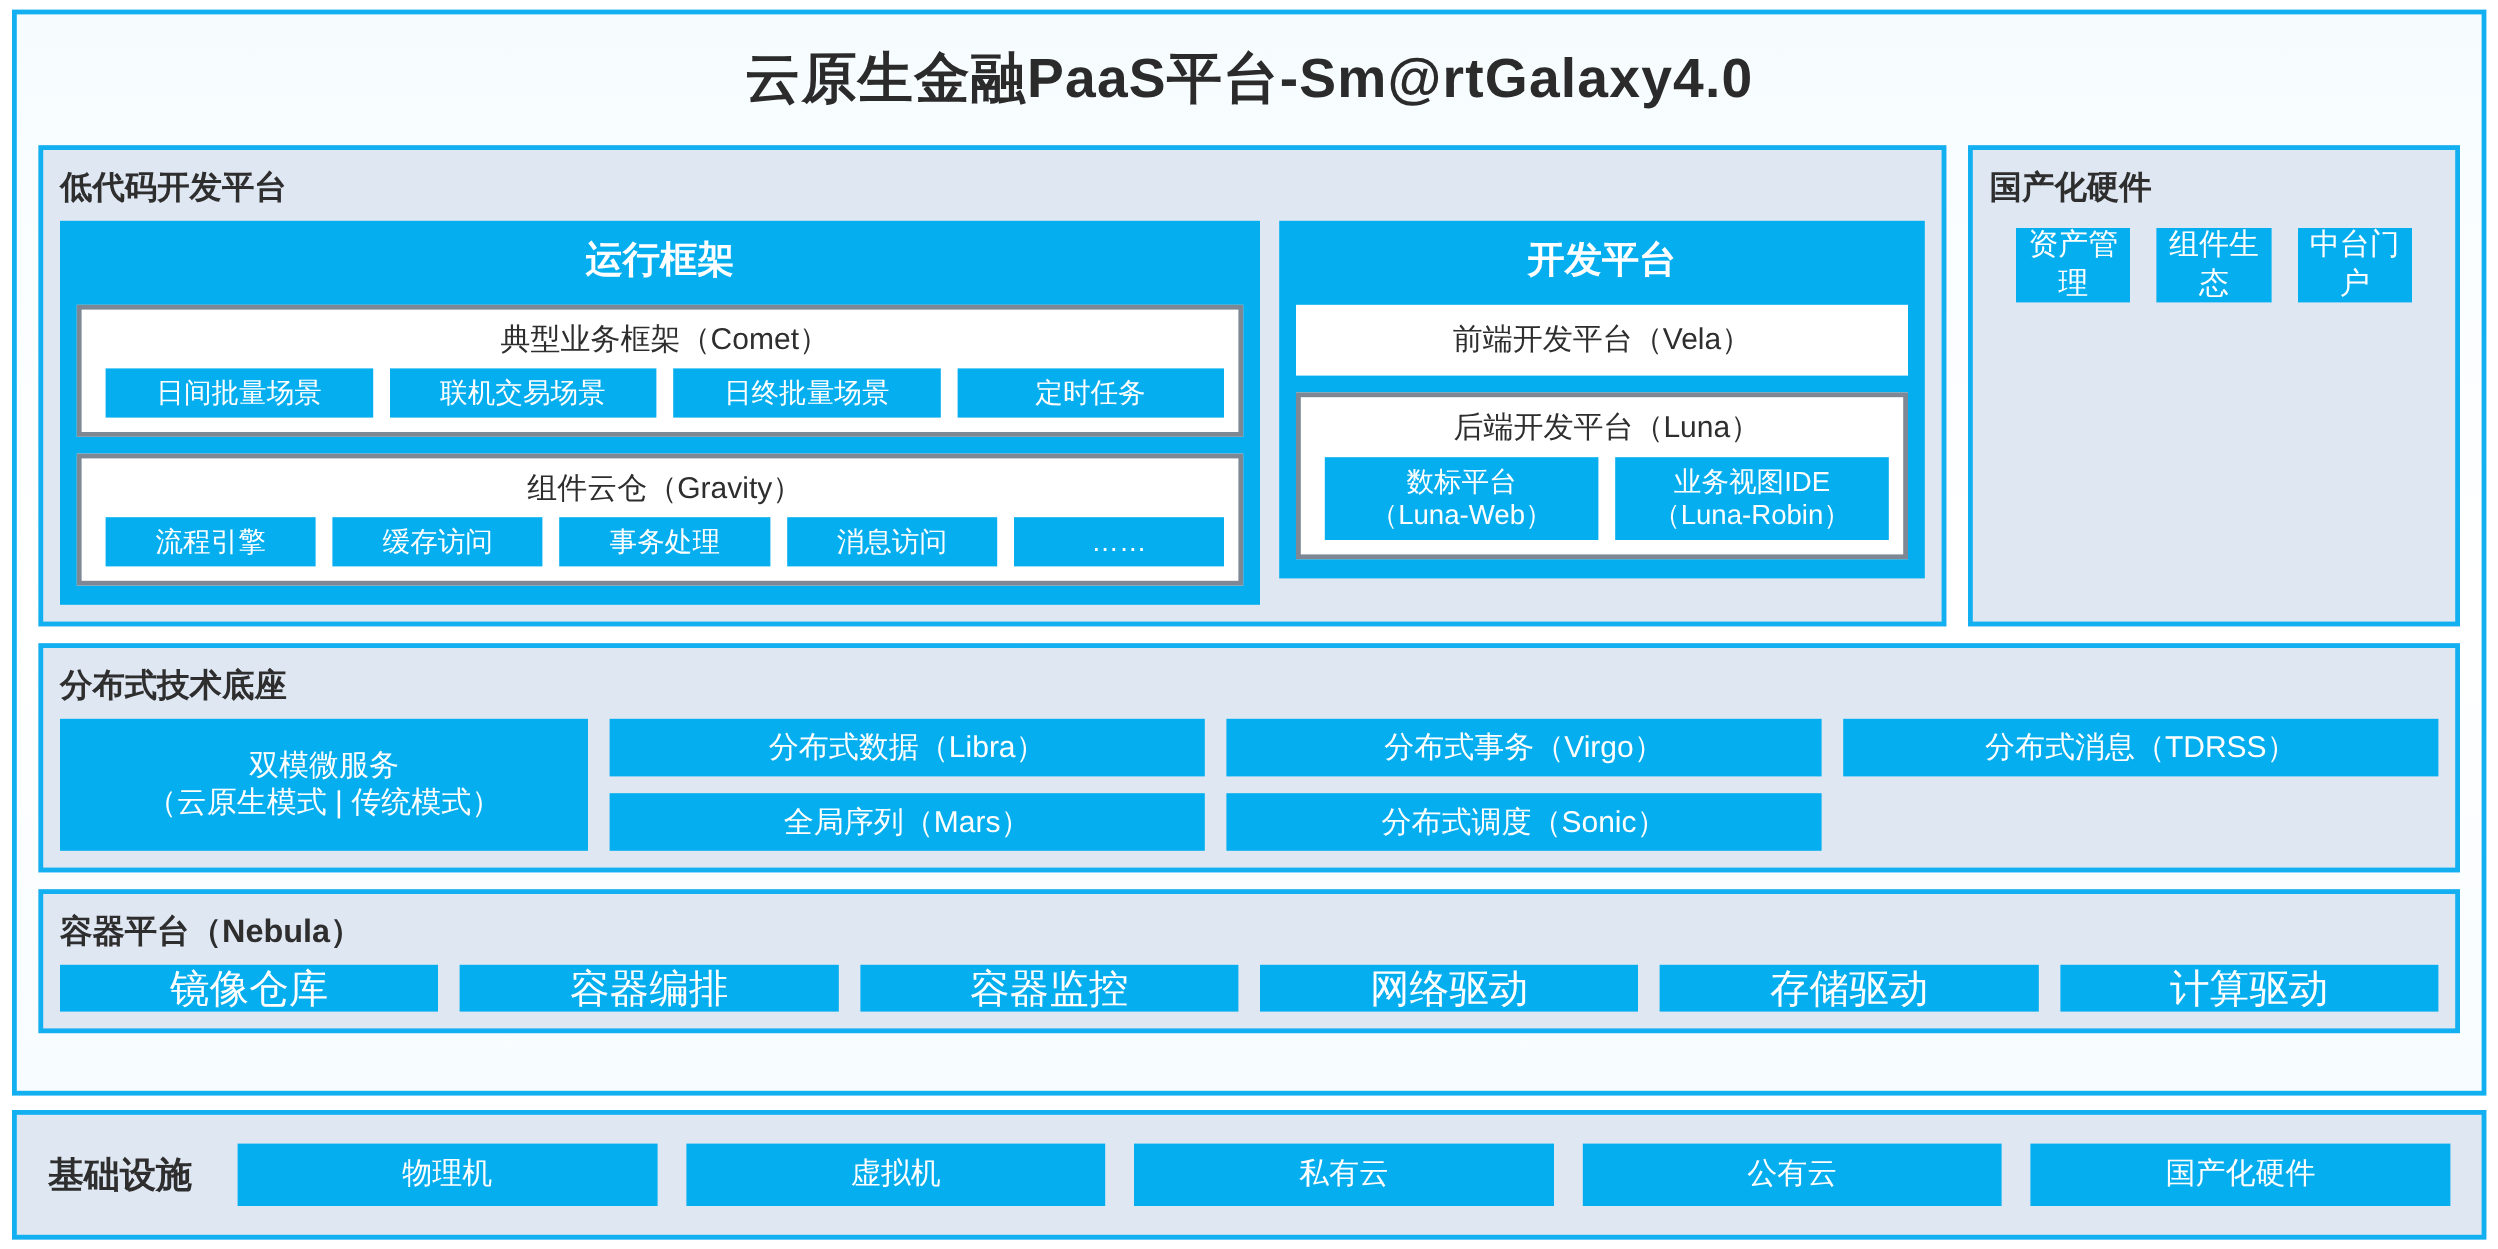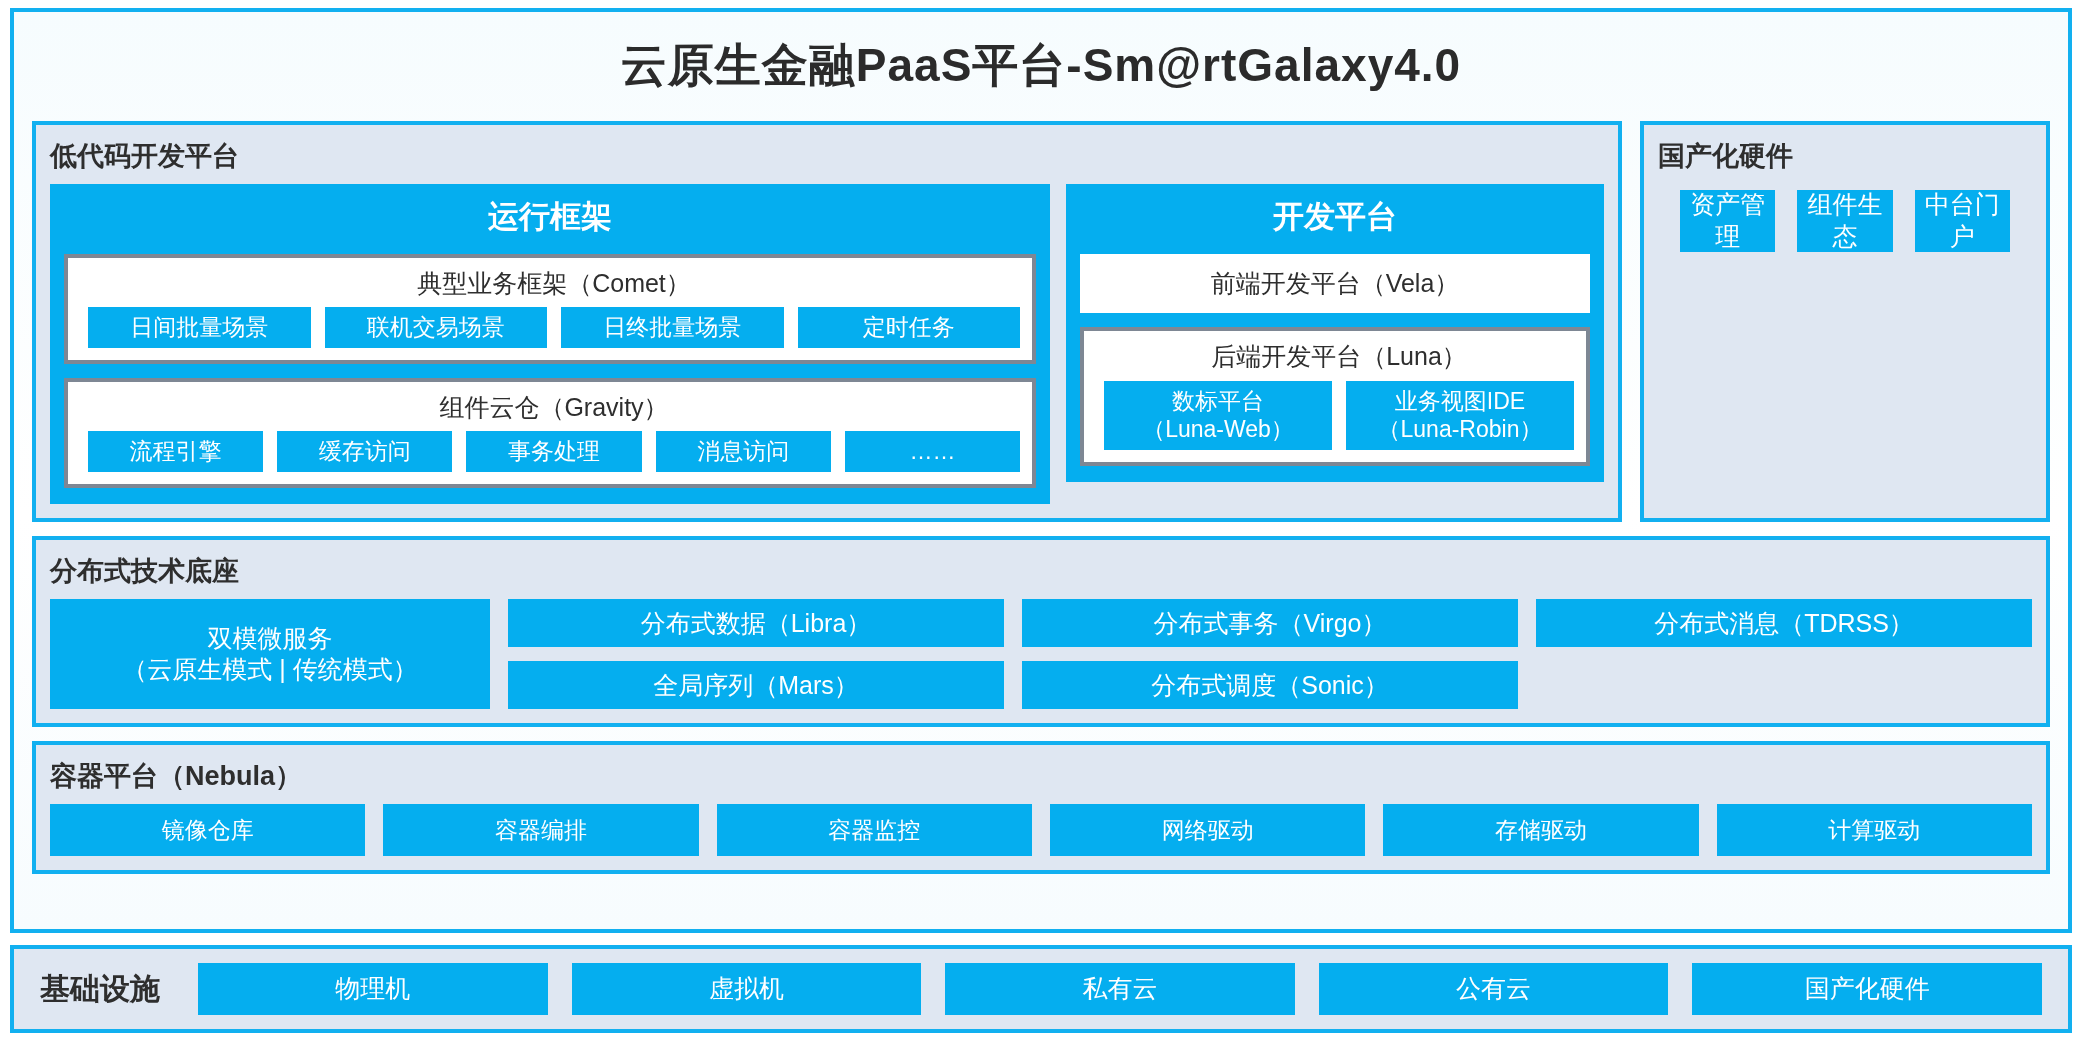--- a/index.html
+++ b/index.html
@@ -136,30 +136,30 @@
   
   .base-body { display: flex; gap: 18px; align-items: stretch; }
   .base-left { flex: 0 0 440px; display: flex; }
   .base-left > .tile { flex: 1 1 auto; font-size: 25px; }
   .base-cols { flex: 1 1 auto; display: flex; gap: 18px; }
   .base-col { flex: 1 1 0; display: flex; flex-direction: column; gap: 14px; }
   .base-col > .tile { height: 48px; font-size: 25px; }
 
   
   .nebula-row { display: flex; gap: 18px; }
-  .nebula-row > .tile { flex: 1 1 0; height: 52px; font-size: 23px; }
+  .nebula-row > .tile { flex: 1 1 0; height: 39px; font-size: 33px; }
 
   
   .infra {
     border: 4px solid #12B0F0;
     background: #DFE7F2;
     display: flex;
     align-items: center;
     gap: 24px;
-    padding: 14px 26px;
+    padding: 24px 26px;
     flex: 0 0 auto;
   }
   .infra-label {
     font-size: 30px;
     font-weight: 700;
     color: #2E2E2E;
     flex: 0 0 auto;
     padding-right: 14px;
     white-space: nowrap;
   }

